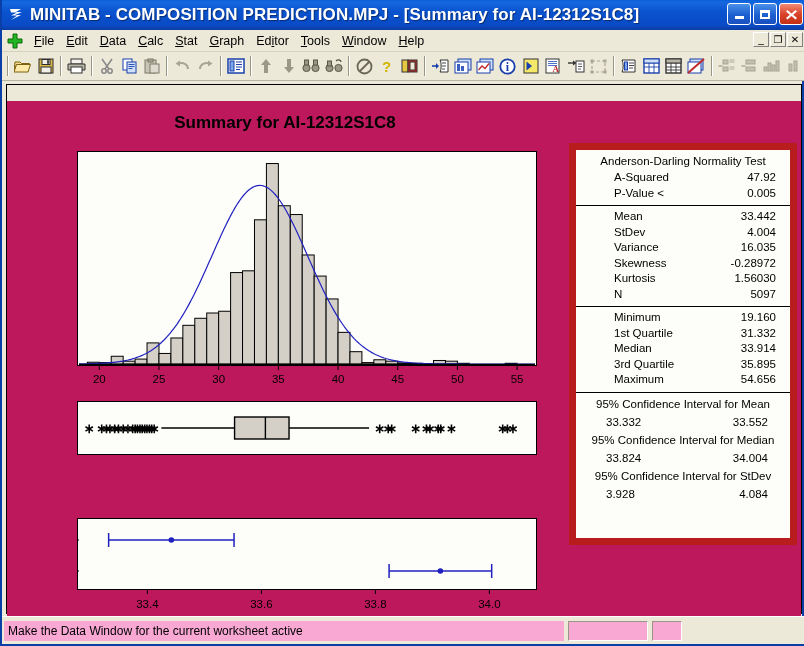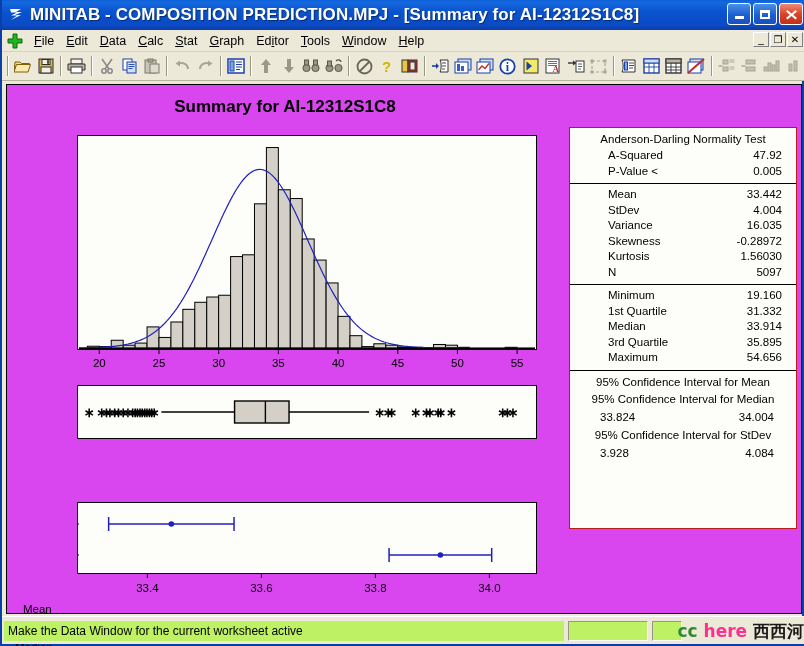--- a/index.html
+++ b/index.html
@@ -85,33 +85,33 @@
   .tsep { width: 2px; height: 20px; margin: 0 3px;
           border-left: 1px solid #9a9684; border-right: 1px solid #ffffff; }
 
   
   .client {
     position: absolute; left: 4px; top: 84px; width: 796px; height: 530px;
     background: #ece9d8;
     border: 1px solid #000000;
   }
   .graph {
-    position: absolute; left: 0; top: 0; width: 794px; height: 528px;
-    background: #d946ef;
+    position: absolute; left: 0; top: 16px; width: 794px; height: 528px;
+    background: #be185d;
   }
   .graph-title {
     position: absolute; left: 0; top: 12px; width: 556px;
     text-align: center;
     font-size: 17px; font-weight: bold; color: #000;
   }
 
   
   .stats {
     position: absolute; left: 562px; top: 42px; width: 228px; height: 402px;
-    background: #fdfdfa; border: 1px solid #b91c1c;
+    background: #fdfdfa; border: 7px solid #b91c1c;
     font-size: 11.5px; color: #000;
   }
   .stats .sec { padding: 3px 0 4px 0; }
   .stats .sec + .sec { border-top: 1px solid #000; }
   .stats .hdr { text-align: center; padding: 2px 4px 3px 4px; white-space: nowrap; }
   .stats .row { display: flex; padding: 0 14px 0 0; line-height: 15.5px; align-items: flex-end; }
   .stats .row .k { flex: 0 0 118px; text-align: left; padding-left: 38px; }
   .stats .row .v { flex: 1; text-align: right; }
   .stats .cirow { display: flex; padding: 1px 22px 2px 30px; line-height: 16px; }
   .stats .cirow .a { flex: 1; text-align: left; }
@@ -120,21 +120,21 @@
   
   .statusbar {
     position: absolute; left: 0; bottom: 0; width: 804px; height: 28px;
     background: #ece9d8; border-top: 1px solid #ffffff;
     display: flex; align-items: center;
   }
   .status-pane {
     height: 20px; margin: 0 2px;
     border: 1px solid #9a9684; border-right-color:#ffffff; border-bottom-color:#ffffff;
     display: flex; align-items: center; padding: 0 4px;
-    font-size: 12px; color: #000; background: #bef264;
+    font-size: 12px; color: #000; background: #f9a8d4;
   }
   #status-main { flex: 0 0 560px; border: none; }
   #status-p1 { flex: 0 0 80px; }
   #status-p2 { flex: 0 0 30px; }
   .watermark {
     position: absolute; right: 2px; bottom: 3px;
     font-size: 17px; font-weight: bold; line-height: 20px;
     white-space: nowrap; font-family: "DejaVu Sans", sans-serif;
   }
   .watermark .cc { color: #2e8b2e; }
@@ -637,40 +637,39 @@
             <span class="v">35.895</span>
           </div>
           <div class="row">
             <span class="k">Maximum</span>
             <span class="v">54.656</span>
           </div>
         </div>
 
         <div class="sec">
           <div class="hdr">95% Confidence Interval for Mean</div>
+          <div class="cirow">
+            <span class="a">33.332</span>
+            <span class="b">33.552</span>
+          </div>
           <div class="hdr">95% Confidence Interval for Median</div>
           <div class="cirow">
             <span class="a">33.824</span>
             <span class="b">34.004</span>
           </div>
           <div class="hdr">95% Confidence Interval for StDev</div>
           <div class="cirow">
             <span class="a">3.928</span>
             <span class="b">4.084</span>
           </div>
         </div>
 
       </div>
     </div>
   </div>
 
   <div class="statusbar">
     <div class="status-pane" id="status-main">Make the Data Window for the current worksheet active</div>
     <div class="status-pane" id="status-p1"></div>
     <div class="status-pane" id="status-p2"></div>
-    <div class="watermark">
-      <span class="cc">cc</span>
-      <span class="here">here</span>
-      <span class="cn">西西河</span>
-    </div>
   </div>
 
 </div>
 
 </body></html>

